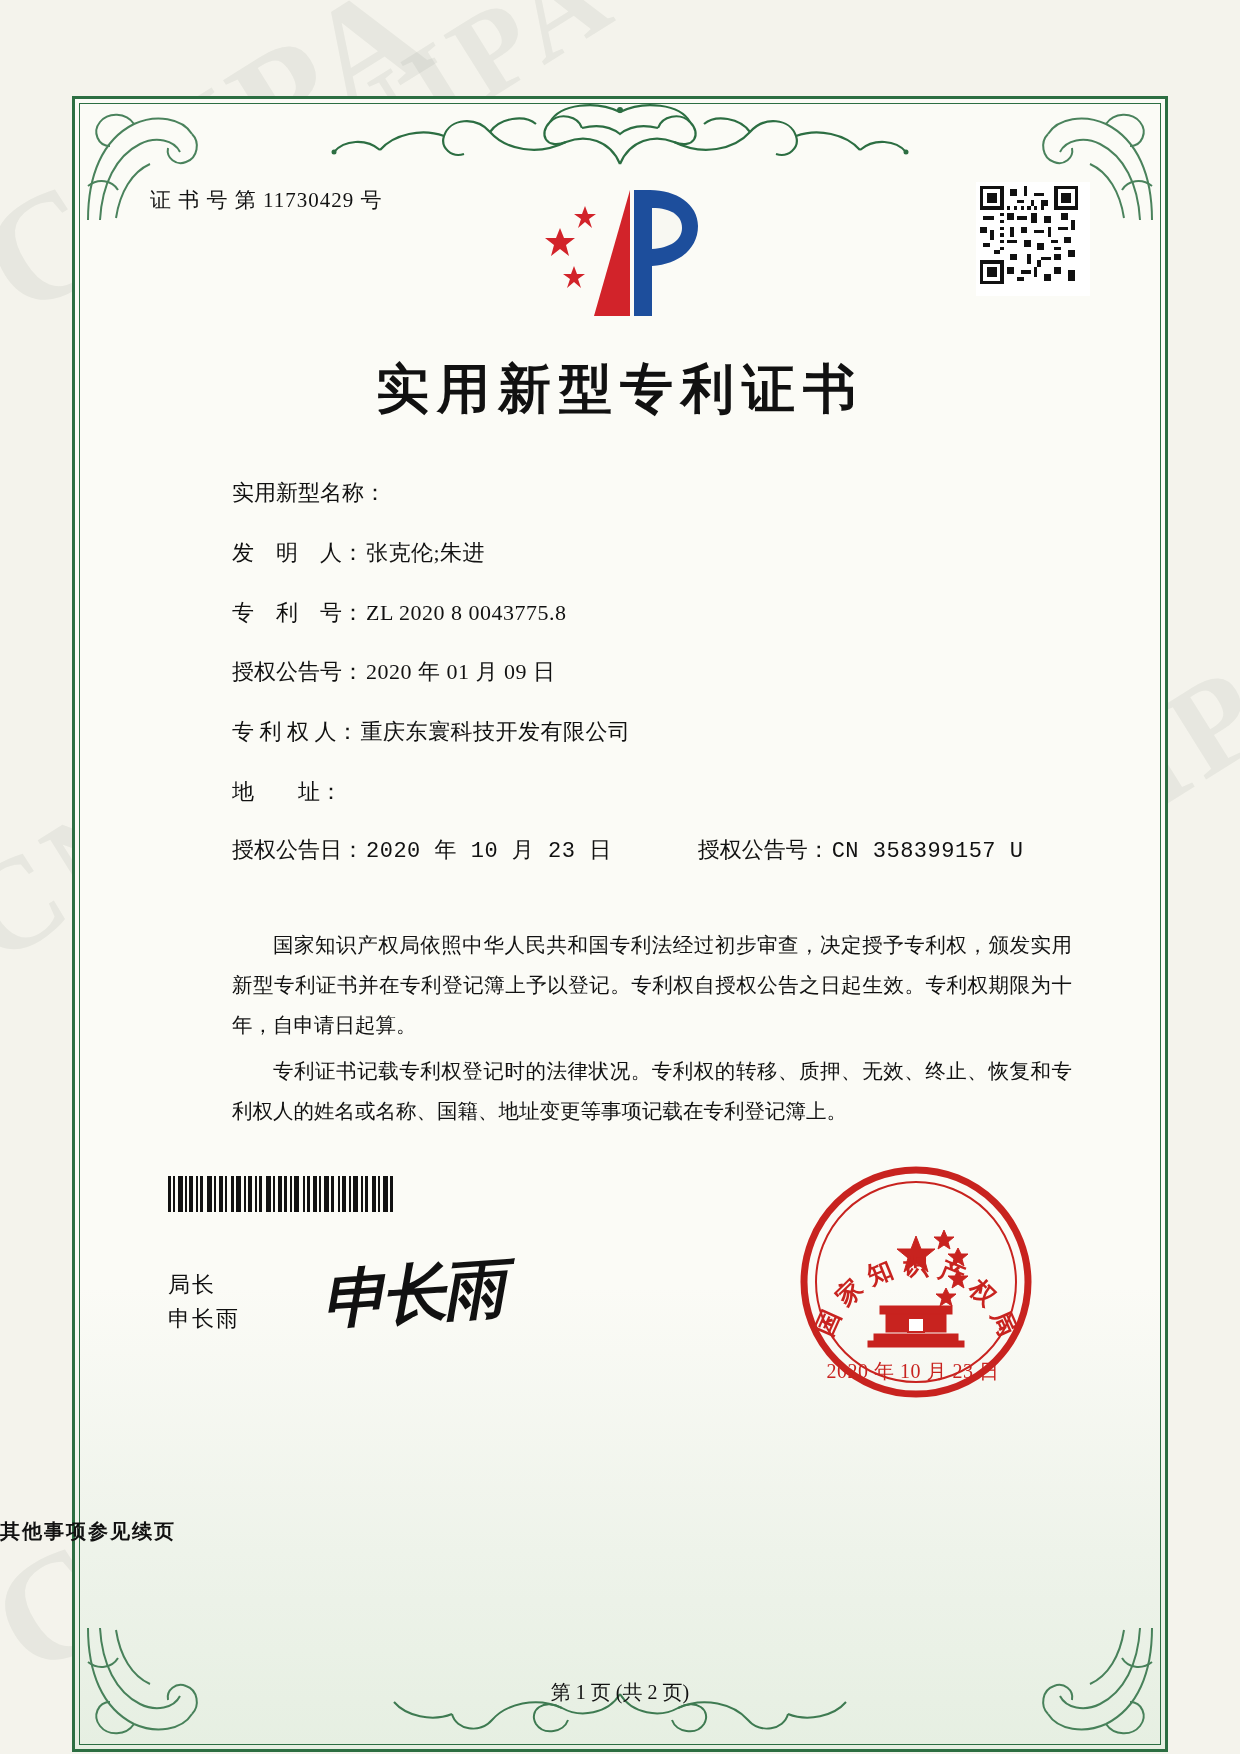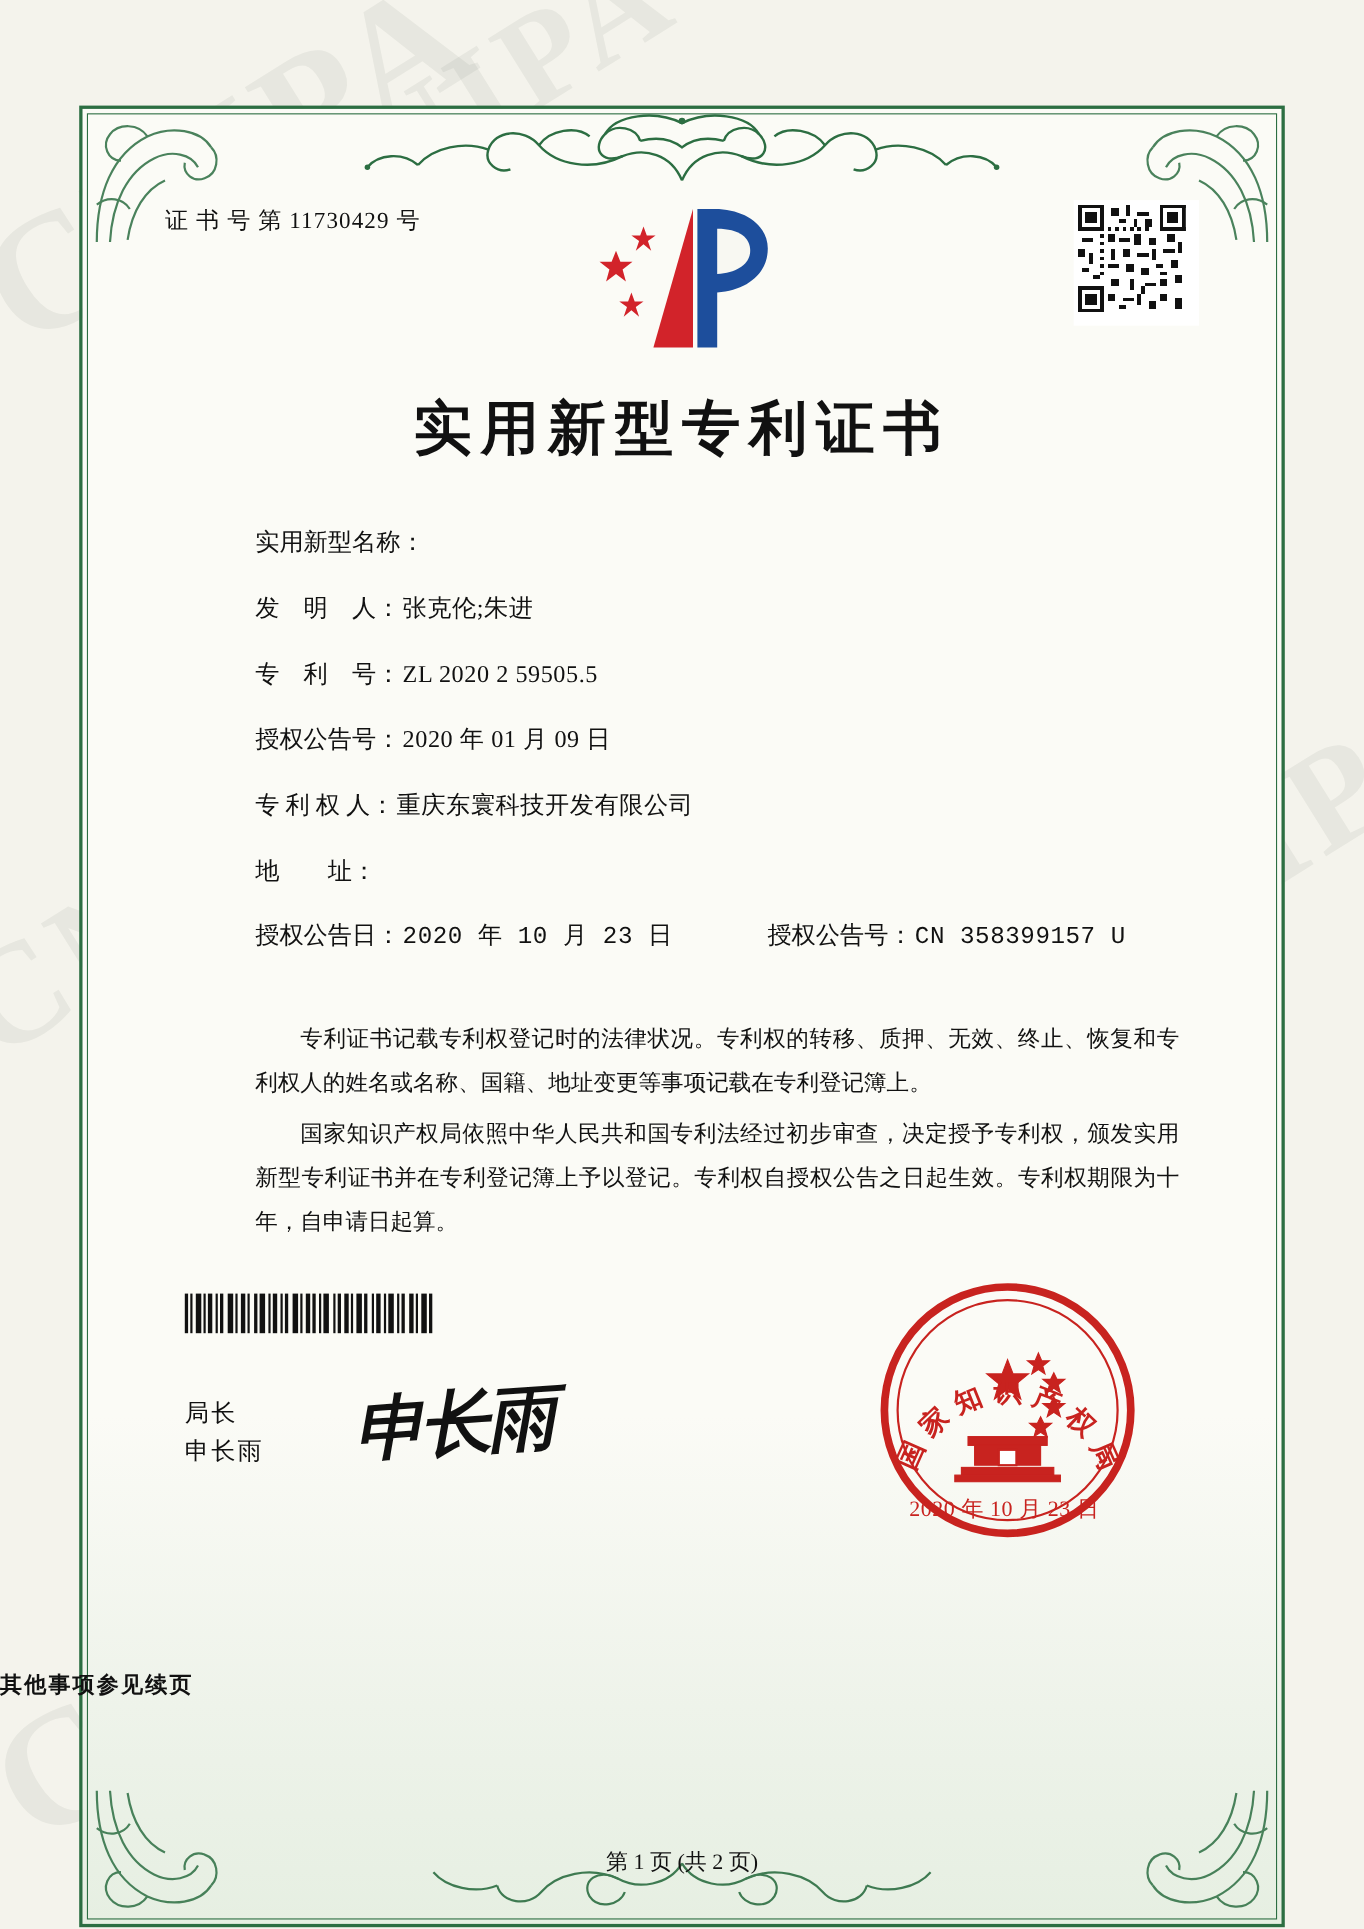--- a/index.html
+++ b/index.html
@@ -453,21 +453,21 @@
     <div class="fields">
       <div class="field-row">
         <span class="field-label">实用新型名称：</span>
       </div>
       <div class="field-row">
         <span class="field-label">发    明    人：</span>
         <span class="field-value">张克伦;朱进</span>
       </div>
       <div class="field-row">
         <span class="field-label">专    利    号：</span>
-        <span class="field-value">ZL 2020 2 59505.5</span>
+        <span class="field-value">ZL 2020 8 0043775.8</span>
       </div>
       <div class="field-row">
         <span class="field-label">授权公告号：</span>
         <span class="field-value">2020 年 01 月 09 日</span>
       </div>
       <div class="field-row">
         <span class="field-label">专 利 权 人：</span>
         <span class="field-value">重庆东寰科技开发有限公司</span>
       </div>
       <div class="field-row">
@@ -476,22 +476,22 @@
       <div class="field-row dual">
         <span class="field-label">授权公告日：</span>
         <span class="field-value">2020 年 10 月 23 日</span>
         <span class="spacer"></span>
         <span class="field-label">授权公告号：</span>
         <span class="field-value">CN 358399157 U</span>
       </div>
     </div>
 
     <div class="paragraphs">
+      <p>国家知识产权局依照中华人民共和国专利法经过初步审查，决定授予专利权，颁发实用新型专利证书并在专利登记簿上予以登记。专利权自授权公告之日起生效。专利权期限为十年，自申请日起算。</p>
       <p>专利证书记载专利权登记时的法律状况。专利权的转移、质押、无效、终止、恢复和专利权人的姓名或名称、国籍、地址变更等事项记载在专利登记簿上。</p>
-      <p>国家知识产权局依照中华人民共和国专利法经过初步审查，决定授予专利权，颁发实用新型专利证书并在专利登记簿上予以登记。专利权自授权公告之日起生效。专利权期限为十年，自申请日起算。</p>
     </div>
 
     <div class="barcode">
       <i style="width:3px"></i>
         <i style="width:2px;background:transparent"></i>
       <i style="width:2px"></i>
         <i style="width:3px;background:transparent"></i>
       <i style="width:5px"></i>
         <i style="width:2px;background:transparent"></i>
       <i style="width:2px"></i>

